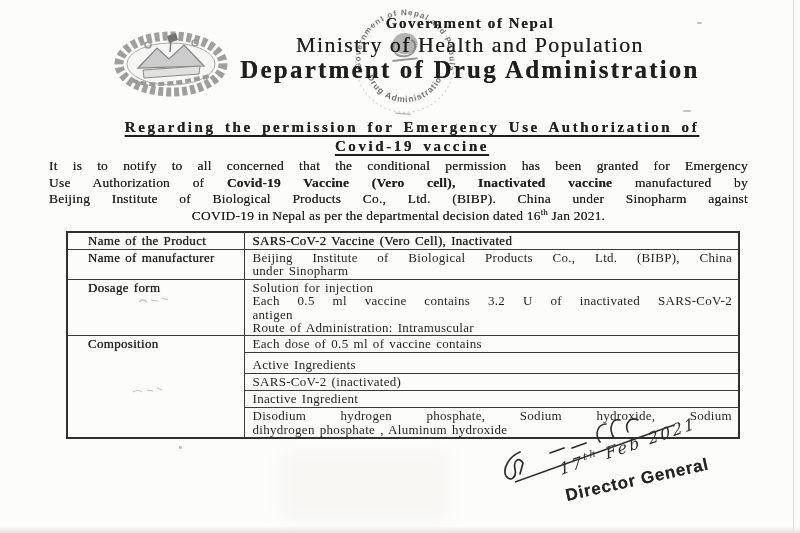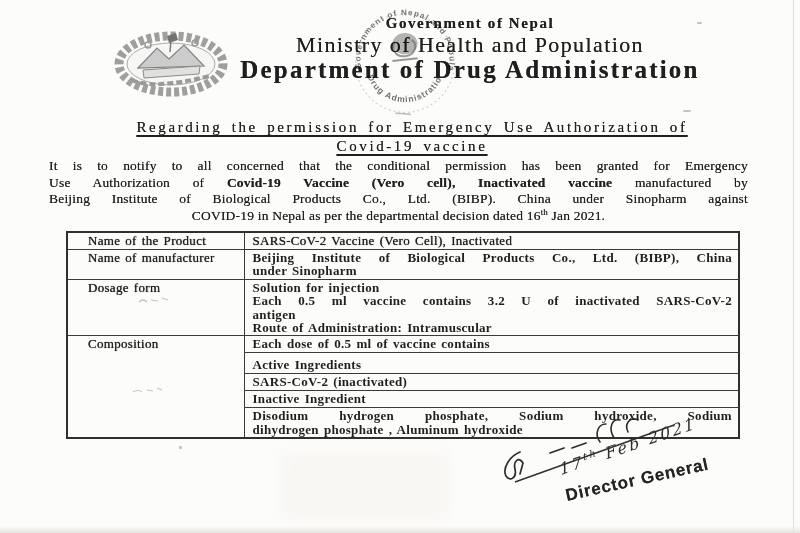--- a/index.html
+++ b/index.html
@@ -15,36 +15,36 @@
   
   #hdr{left:140px;top:14px;width:660px;text-align:center;}
   #hdr .h1{font-size:15px;font-weight:700;letter-spacing:1.6px;line-height:19px;}
   #hdr .h2{font-size:22px;font-weight:400;letter-spacing:1.4px;line-height:23px;}
   #hdr .h3{font-size:25px;font-weight:700;letter-spacing:2.2px;line-height:28px;}
   #emblem{left:110px;top:28px;opacity:.85;filter:blur(.4px);}
   #stamp{left:347px;top:4px;mix-blend-mode:multiply;opacity:.8;filter:blur(.3px);}
 
   
   #title{left:72px;top:118px;width:680px;text-align:center;
-    font-size:15px;font-weight:400;letter-spacing:2.6px;word-spacing:3px;line-height:19px;}
+    font-size:15px;font-weight:700;letter-spacing:2.6px;word-spacing:3px;line-height:19px;}
   #title span{text-decoration:underline;text-decoration-thickness:1.7px;text-underline-offset:3px;}
 
   
   #para{left:49px;top:158px;width:699px;font-size:13.5px;line-height:16.6px;letter-spacing:.2px;}
   .pl{text-align:justify;text-align-last:justify;}
   .pl-last{text-align:center;}
   sup{font-size:9px;line-height:0;}
 
   
   #tbl{left:66px;top:231px;width:674px;border-collapse:collapse;table-layout:fixed;
     font-size:13px;line-height:13.4px;letter-spacing:.3px;word-spacing:1.5px;
     border:2px solid #303030;}
   #tbl td{border:1.3px solid #3a3a3a;padding:1px 6px 1px 8px;vertical-align:top;}
   #tbl .lab{text-shadow:0 0 .8px rgba(20,20,20,.9);padding-left:20px;}
-  #tbl .val{font-weight:700;}
+  #tbl .val{font-weight:400;}
   #tbl .v0{font-weight:400;text-shadow:0 0 .8px rgba(20,20,20,.9);}
   #tbl .pt{padding-top:5px;}
   .jl{text-align:justify;text-align-last:justify;}
   #tbl col.c1{width:177px;}
   #tbl tr.r1 td{height:14px;} #tbl tr.sr td{height:14px;}
 
   
   #sig-svg{left:488px;top:412px;}
   #sig-date{left:560px;top:460px;width:170px;
     font-family:"DejaVu Serif", serif;font-style:italic;

